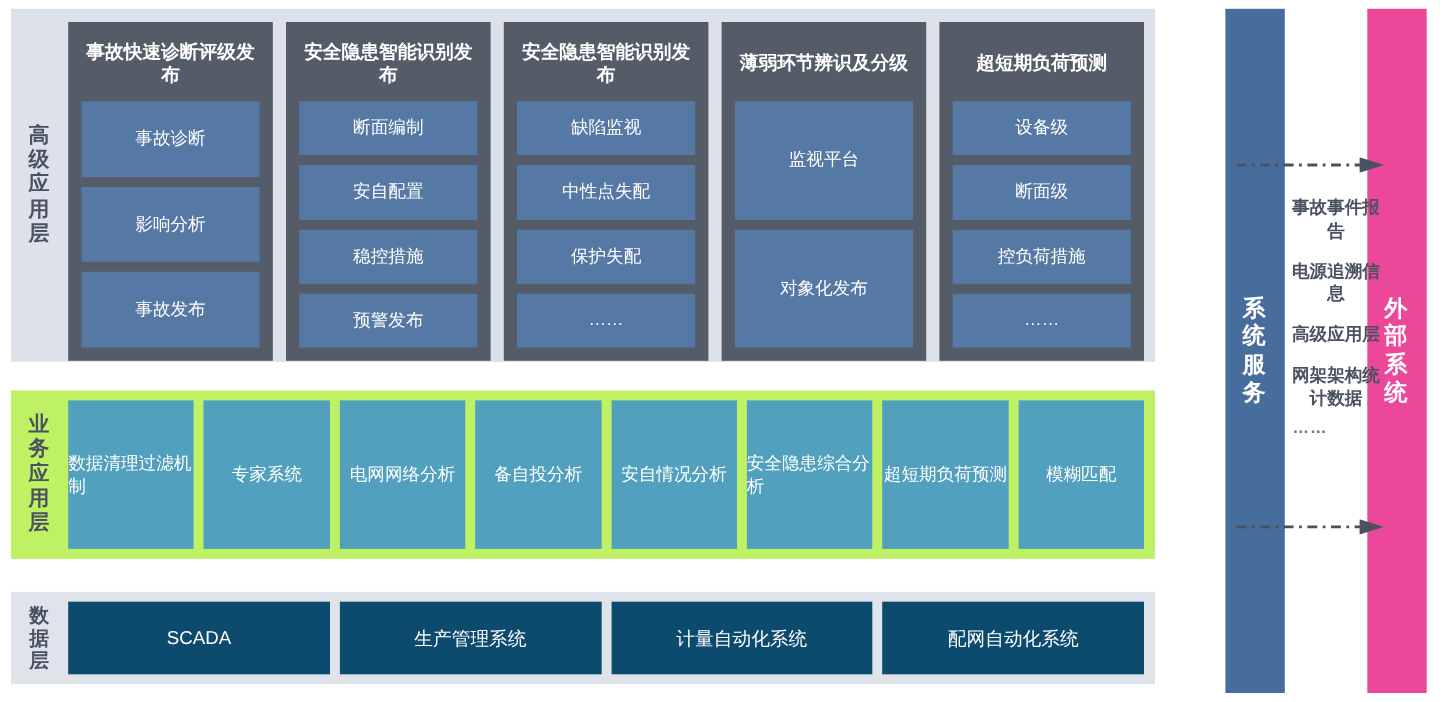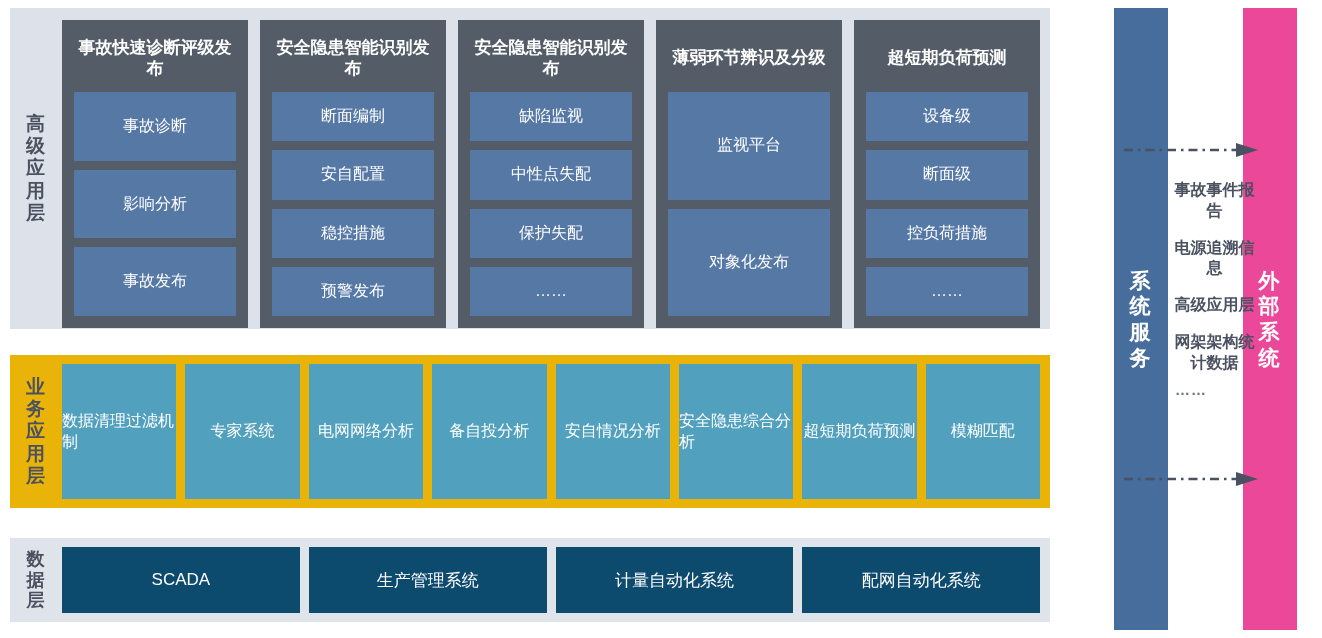--- a/index.html
+++ b/index.html
@@ -55,21 +55,21 @@
     font-size:16px;text-align:center;
     display:flex;align-items:center;justify-content:center;
     flex:1 1 0;
     min-height:0;
   }
   .adv-col.two-items .adv-item{font-size:16px;}
 
   
   #biz-layer{
     left:10px;top:355px;width:1040px;height:153px;
-    background:#eab308;
+    background:#bef264;
   }
   #biz-layer .layer-label{width:52px;font-size:19px;}
   #biz-layer .layer-body{
     padding:9px 10px 9px 0;
     flex-direction:row;gap:9px;
   }
   .biz-row{display:flex;gap:9px;flex:1 1 0;}
   .biz-item{
     flex:1 1 0;background:#51a0bd;color:#ffffff;
     font-size:16px;

